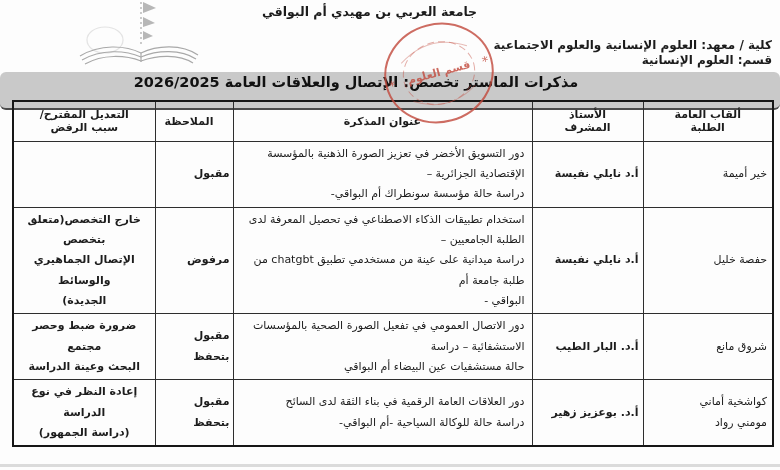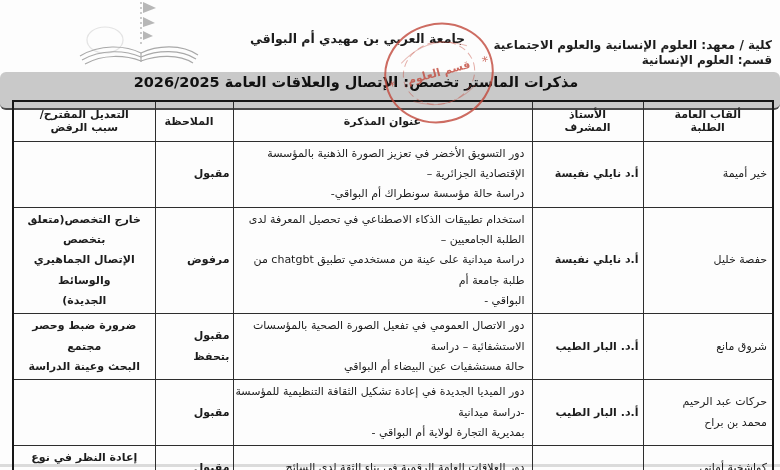--- a/index.html
+++ b/index.html
@@ -6,22 +6,22 @@
   * { box-sizing:border-box; }
   html,body { margin:0; padding:0; }
   body {
     width:780px; height:470px; position:relative; overflow:hidden;
     background:#fdfdfd; color:#1c1c1c;
     font-family:"DejaVu Sans", sans-serif;
   }
 
   
   .university-name {
-    position:absolute; top:4px; left:0; width:715px;
-    text-align:center; font-size:12.5px; font-weight:bold;margin-top:27px;
+    position:absolute; top:4px; left:12px; width:715px;
+    text-align:center; font-size:12.5px; font-weight:bold;
   }
   .faculty-line {
     position:absolute; top:38px; right:8px;
     font-size:12px; font-weight:bold;
   }
   .department-line {
     position:absolute; top:53px; right:8px;
     font-size:12px; font-weight:bold;
   }
 
@@ -169,29 +169,20 @@
   <tr>
     <td class="c-students">شروق مانع</td>
     <td class="c-sup">أ.د. البار الطيب</td>
     <td class="c-title">دور الاتصال العمومي في تفعيل الصورة الصحية بالمؤسسات الاستشفائية – دراسة
 حالة مستشفيات عين البيضاء أم البواقي</td>
     <td class="c-note">مقبول بتحفظ</td>
     <td class="c-mod">ضرورة ضبط وحصر مجتمع
 البحث وعينة الدراسة</td>
   </tr>
 
-  <tr>
-    <td class="c-students">حركات عبد الرحيم
-محمد بن براح</td>
-    <td class="c-sup">أ.د. البار الطيب</td>
-    <td class="c-title">دور الميديا الجديدة في إعادة تشكيل الثقافة التنظيمية للمؤسسة -دراسة ميدانية
-بمديرية التجارة لولاية أم البواقي -</td>
-    <td class="c-note">مقبول</td>
-    <td class="c-mod"></td>
-  </tr>
 
   <tr>
     <td class="c-students">كواشخية أماني
 مومني رواد</td>
     <td class="c-sup">أ.د. بوعزيز زهير</td>
     <td class="c-title">دور العلاقات العامة الرقمية في بناء الثقة لدى السائح
 دراسة حالة للوكالة السياحية -أم البواقي-</td>
     <td class="c-note">مقبول بتحفظ</td>
     <td class="c-mod">إعادة النظر في نوع الدراسة
 (دراسة الجمهور)</td>

